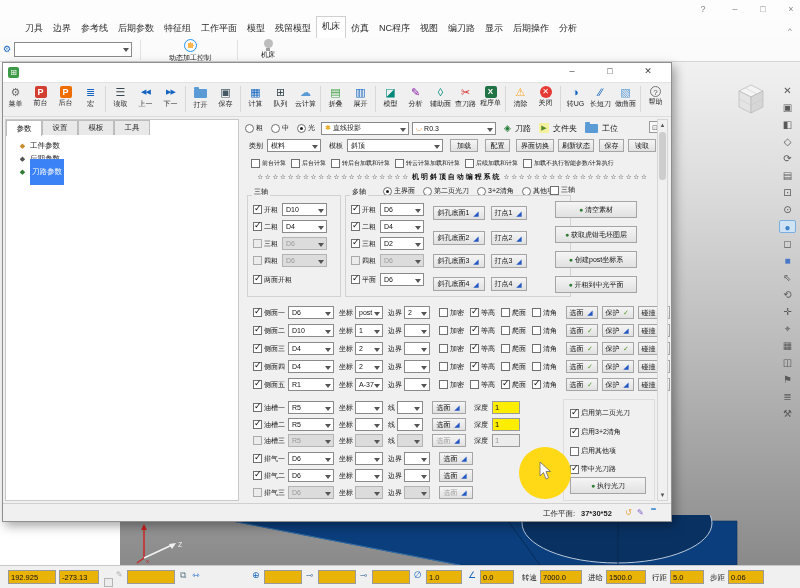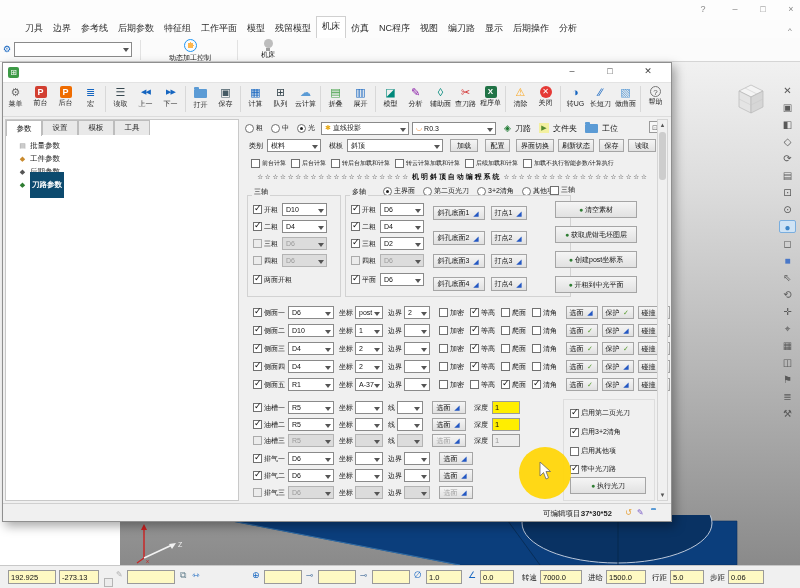--- a/index.html
+++ b/index.html
@@ -22,21 +22,21 @@
   .rb[data-checked="true"]::after{content:"";position:absolute;left:2px;top:2px;width:3px;height:3px;border-radius:50%;background:#222;}
   
   .btn{background:linear-gradient(#f5f5f5,#e1e1e1);border:1px solid #a5a5a5;font-size:7px;color:#111;
        display:flex;align-items:center;justify-content:center;box-sizing:border-box;white-space:nowrap;gap:2px;flex:none;}
   [data-dis="false"] .btn{color:#a3a3a3;}
   [data-dis="false"] .fld{background:#ececec;color:#9a9a9a;}
   .mk{width:9px;height:9px;font-size:7px;line-height:9px;flex:none;text-align:center;}
   .mk[data-k="check"]::after{content:"✓";color:#5a9e32;font-weight:bold;}
   .mk[data-k="ptr"]::after{content:"◢";color:#2458c3;}
   .dot{color:#2e7d32;font-size:7px;line-height:8px;}
-  .fld{background:#fef9c3;border:1px solid #9a9a9a;height:14px;font-size:7.5px;display:flex;align-items:center;
+  .fld{background:#eab308;border:1px solid #9a9a9a;height:14px;font-size:7.5px;display:flex;align-items:center;
        padding:0 2px;box-sizing:border-box;color:#111;white-space:nowrap;flex:none;}
   .hl{background:#ffee00;}
   
   .tbtn{width:25px;display:flex;flex-direction:column;align-items:center;gap:0;padding-top:2px;flex:none;cursor:default;}
   .tbi{height:14px;font-size:11px;line-height:14px;}
   .tbl{font-size:7px;color:#222;white-space:nowrap;}
   .tsep{width:1px;height:26px;background:#d8d8d8;margin:3px 2px 0 2px;flex:none;}
   .cGray{color:#6a6a6a}.cBlue{color:#1565c0}.cSky{color:#5b9bd5}.cDark{color:#37474f}.cSteel{color:#455a64}
   .cGreen{color:#43a047}.cTeal{color:#00897b}.cPurple{color:#8e24aa}.cRed{color:#d32f2f}.cAmber{color:#f9a825}
   .pchip{width:12px;height:12px;border-radius:2px;color:#fff;font-size:9px;font-weight:bold;line-height:12px;text-align:center;margin-top:1px;}
@@ -44,21 +44,21 @@
   .gchip{width:12px;height:12px;border-radius:2px;background:#217346;color:#fff;font-size:8px;font-weight:bold;line-height:12px;text-align:center;margin-top:1px;}
   .qchip{width:11px;height:11px;border-radius:50%;border:1px solid #777;color:#555;font-size:8px;line-height:11px;text-align:center;margin-top:1px;box-sizing:border-box;}
   .icon-folder{width:13px;height:9px;background:#5b9bd5;border-radius:1px;position:relative;margin-top:4px;flex:none;}
   .icon-folder::before{content:"";position:absolute;top:-2px;left:0;width:5px;height:2px;background:#5b9bd5;border-radius:1px 1px 0 0;}
   
   .ltab{width:36px;height:15px;font-size:7.5px;display:flex;align-items:center;justify-content:center;background:#e9e9e9;
         border:1px solid #bdbdbd;border-bottom:none;color:#222;box-sizing:border-box;flex:none;}
   .ltab.active{background:#fff;height:16px;}
   .titem{display:flex;gap:3px;align-items:center;font-size:7.5px;height:13px;padding-left:12px;color:#222;}
   .titem .ticon{font-size:7px;width:9px;text-align:center;}
-  .titem.sel .tl{background:#0c4a6e;color:#fff;padding:8px 2px;font-weight:bold;}
+  .titem.sel .tl{background:#3b82f6;color:#fff;padding:8px 2px;}
   
   .grp{position:absolute;border:1px solid #d2d2d2;}
   .gt{position:absolute;font-size:7px;background:#f0f0f0;padding:0 2px;color:#111;}
   
   .mitem{font-size:9px;color:#2b2b2b;padding:3px 5px;white-space:nowrap;}
   .mitem.active{background:#fff;border:1px solid #d0d0d0;border-bottom:none;padding-bottom:5px;}
   .wbtn{font-size:9px;color:#888;width:26px;text-align:center;}
   
   .vtb{display:flex;flex-direction:column;align-items:center;gap:4px;}
   .vti{width:17px;height:13px;font-size:10px;line-height:13px;text-align:center;color:#5a5a5a;border-radius:2px;}
@@ -295,24 +295,20 @@
 
     <div class="a" style="left:2px;top:56px;width:234px;height:382px;background:#fff;border:1px solid #c9c9c9;box-sizing:border-box;">
       <div style="display:flex;text-align:right;">
         <span class="ltab active">参数</span>
         <span class="ltab">设置</span>
         <span class="ltab">模板</span>
         <span class="ltab">工具</span>
       </div>
       <div style="padding-top:3px;">
         <div class="titem">
-            <span class="ticon" style="color:#9e9e9e;">▤</span>
-            <span class="tl">批量参数</span>
-          </div>
-        <div class="titem">
             <span class="ticon" style="color:#c98a2d;">◆</span>
             <span class="tl">工件参数</span>
           </div>
         <div class="titem">
             <span class="ticon" style="color:#555;">◆</span>
             <span class="tl">后期参数</span>
           </div>
         <div class="titem sel">
             <span class="ticon" style="color:#2e7d32;">◆</span>
             <span class="tl">刀路参数</span>
@@ -910,21 +906,21 @@
         <span>执行光刀</span>
       </div>
 
     <div class="sbar" style="left:654px;top:56px;height:382px;">
       <div class="sarr">▲</div>
       <div class="sthumb" style="top:12px;height:48px;"></div>
       <div class="sarr" style="position:absolute;bottom:0;width:100%;">▼</div>
     </div>
 
     <div class="a" style="left:0;top:440px;width:668px;height:18px;background:#f0f0f0;border-top:1px solid #d0d0d0;box-sizing:border-box;">
-      <span class="a" style="left:540px;top:5px;font-size:7.5px;color:#222;">可编辑项目:</span>
+      <span class="a" style="left:540px;top:5px;font-size:7.5px;color:#222;">工作平面:</span>
       <span class="a" style="left:578px;top:5px;font-size:7.5px;color:#222;font-weight:bold;">37*30*52</span>
       <span class="a" style="left:622px;top:4px;font-size:8px;color:#e6a23c;">↺</span>
       <span class="a" style="left:634px;top:4px;font-size:8px;color:#7b5cc6;">✎</span>
       <span class="icon-folder a" style="left:648px;top:6px;"></span>
     </div>
   </div>
 
   <div class="a" style="left:519px;top:447px;width:52px;height:52px;border-radius:50%;background:#ffd60a;opacity:0.95;"></div>
   <svg class="a" style="left:539px;top:462px;" width="14" height="18" viewBox="0 0 14 18">
     <polygon points="1,0 1,14 4.5,10.5 7,17 9.5,15.8 7,9.5 11.5,9.5" fill="#ffffff" stroke="#666" stroke-width="0.8"></polygon>

